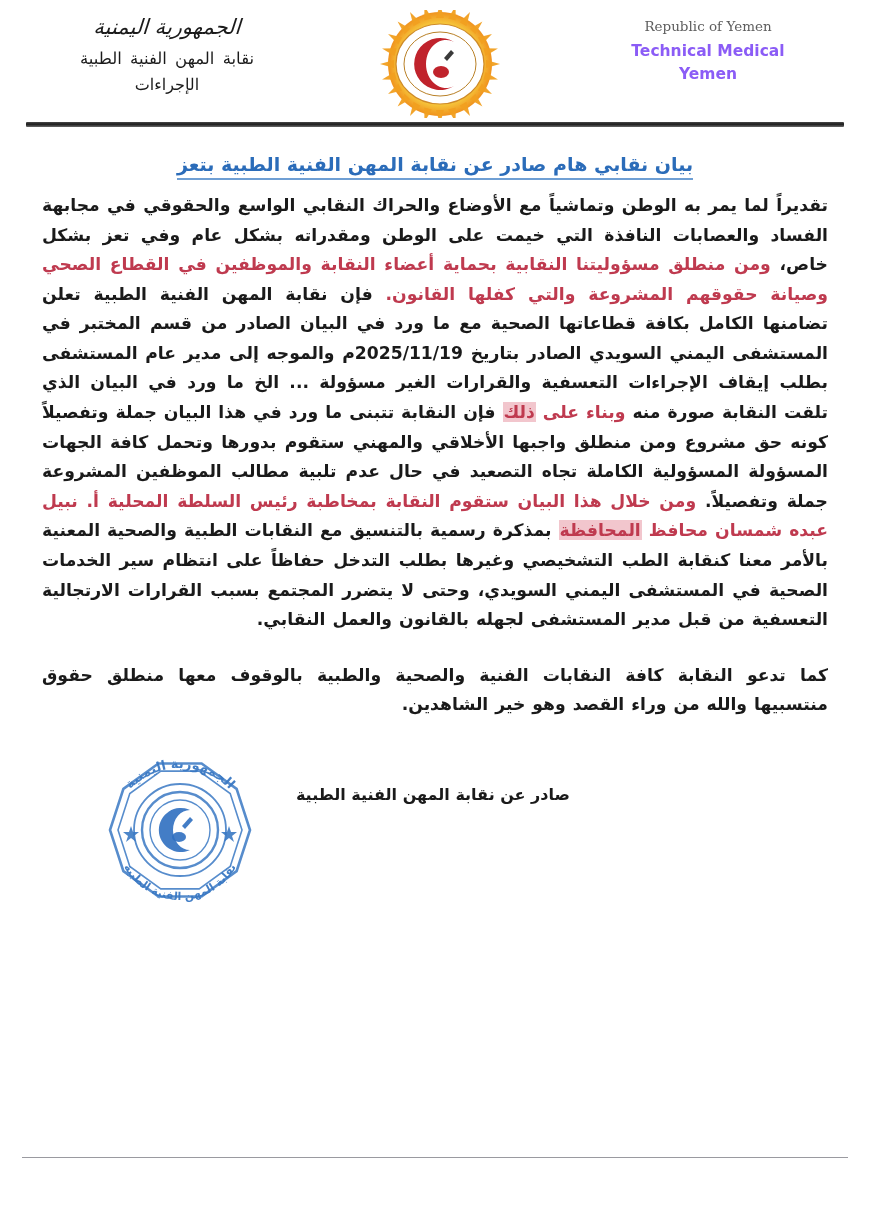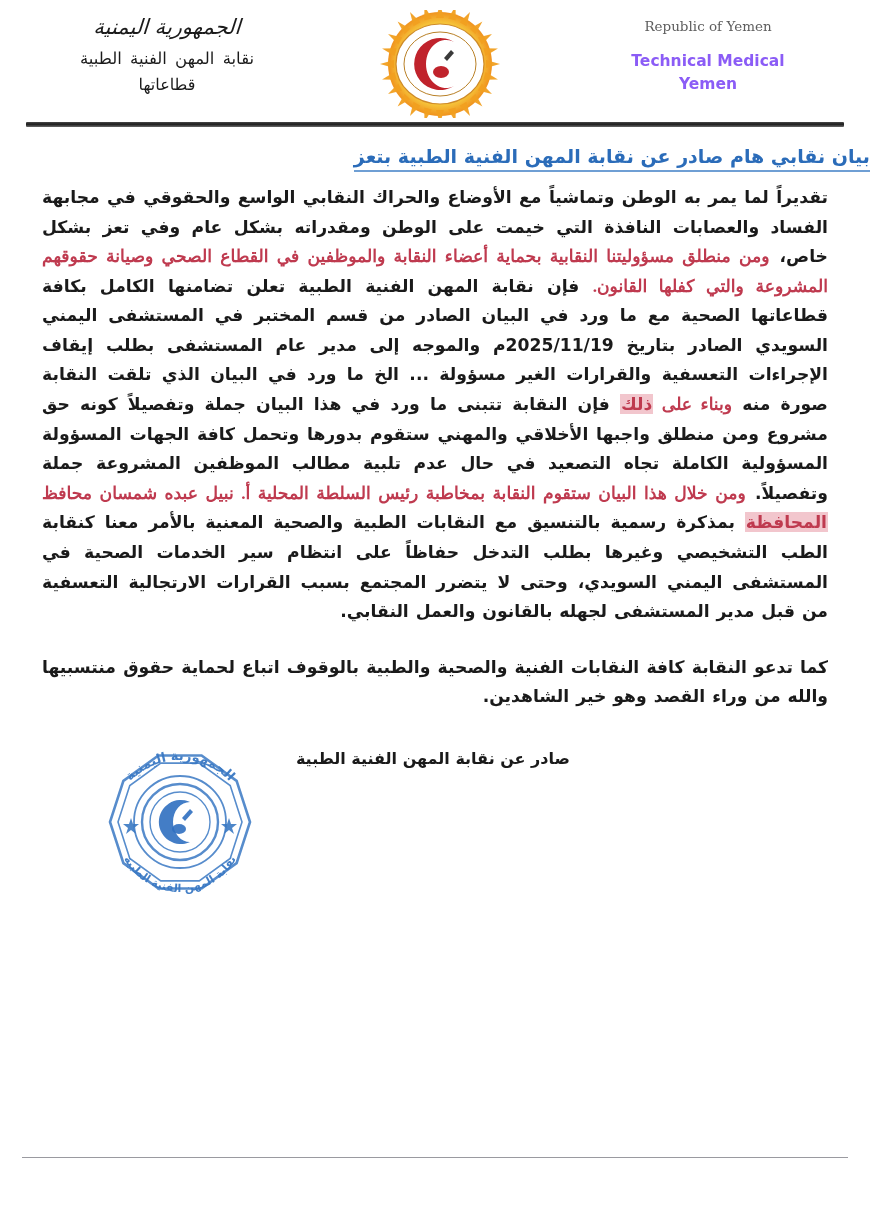--- a/index.html
+++ b/index.html
@@ -70,21 +70,21 @@
 
   .lh-en {
     width: 280px;
     direction: ltr;
     padding-top: 10px;
   }
   .lh-en .en-country {
     font-family: "DejaVu Serif", "Liberation Serif", serif;
     font-size: 13.5px;
     color: #5d5d5d;
-    margin-bottom: 14px;
+    margin-bottom: 4px;
   }
   .lh-en .en-l1,
   .lh-en .en-l2,
   .lh-en .en-l3 {
     font-family: "DejaVu Sans", "Liberation Sans", sans-serif;
     font-size: 15.5px;
     font-weight: bold;
     color: #8b5cf6;
     line-height: 1.5;
   }
@@ -102,22 +102,22 @@
 
   .hr-main {
     height: 5px;
     background: linear-gradient(to bottom, #4a4a4a 0%, #1c1c1c 45%, #6a6a6a 100%);
     margin: 4px 26px 0 26px;
     border-radius: 1px;
   }
 
   
   .doc-title {
-    text-align: right;
-    margin-top: 18px;
+    text-align: center;
+    margin-top: 26px;
     margin-bottom: 16px;
   }
   .doc-title span {
     font-family: "DejaVu Sans", "Liberation Sans", sans-serif;
     font-size: 19px;
     font-weight: bold;
     color: #2b6cb9;
     border-bottom: 2px solid #6f9fd4;
     padding-bottom: 3px;
     letter-spacing: 0px;
@@ -137,40 +137,39 @@
     color: #1a1a1a;
     text-align: justify;
     text-align-last: right;
     margin: 0 0 16px 0;
     word-spacing: 1px;
   }
   .para.p-gap { margin-bottom: 26px; }
 
   .red {
     color: #bf3a4f;
-    font-family: Liberation Serif, serif;
   }
   .hl {
     color: #bf3a4f;
     background: #f2c6cd;
     padding: 0 1px;
   }
 
   
   .sig-zone {
     position: relative;
     margin-top: 26px;
     padding: 0 42px;
     height: 180px;
     box-sizing: border-box;
   }
   .sig-lines {
     position: absolute;
     right: 300px;
-    top: 8px;
+    top: 36px;
     text-align: right;
     font-family: "DejaVu Sans", "Liberation Sans", sans-serif;
     font-weight: bold;
     font-size: 16px;
     color: #1a1a1a;
     line-height: 1.6;
   }
   .sig-lines .sig-date {
     margin-top: 30px;
     direction: rtl;
@@ -197,21 +196,21 @@
 </head>
 <body>
 
 <div class="page">
 
   <div class="letterhead">
 
     <div class="lh-block lh-ar">
       <div class="ar-country">الجمهورية اليمنية</div>
       <div class="ar-name">نقابة المهن الفنية الطبية</div>
-      <div class="ar-city">قطاعاتها</div>
+      <div class="ar-city">الإجراءات</div>
     </div>
 
     <div class="logo-wrap">
       <svg width="170" height="108" viewBox="0 0 170 108" aria-hidden="true">
         <defs>
           <radialGradient id="sunG" cx="50%" cy="50%" r="50%">
             <stop offset="55%" stop-color="#fdf3c0"></stop>
             <stop offset="72%" stop-color="#f7d33a"></stop>
             <stop offset="100%" stop-color="#ef8c12"></stop>
           </radialGradient>
@@ -270,21 +269,21 @@
 
   <div class="doc-title">
     <span>بيان نقابي هام صادر عن نقابة المهن الفنية الطبية بتعز</span>
   </div>
 
   <div class="body-wrap">
 
     <p class="para p-gap"><span>تقديراً لما يمر به الوطن وتماشياً مع الأوضاع والحراك النقابي الواسع والحقوقي في مجابهة الفساد والعصابات النافذة التي خيمت على الوطن ومقدراته بشكل عام وفي تعز بشكل خاص، </span><span class="red">ومن منطلق مسؤوليتنا النقابية بحماية أعضاء النقابة والموظفين في القطاع الصحي وصيانة حقوقهم المشروعة والتي كفلها القانون.</span><span> فإن نقابة المهن الفنية الطبية تعلن تضامنها الكامل بكافة قطاعاتها الصحية مع ما ورد في البيان الصادر من قسم المختبر في المستشفى اليمني السويدي الصادر بتاريخ 2025/11/19م والموجه إلى مدير عام المستشفى بطلب إيقاف الإجراءات التعسفية والقرارات الغير مسؤولة ... الخ ما ورد في البيان الذي تلقت النقابة صورة منه </span><span class="red">وبناء على </span><span class="hl">ذلك</span><span> فإن النقابة تتبنى ما ورد في هذا البيان جملة وتفصيلاً كونه حق مشروع ومن منطلق واجبها الأخلاقي والمهني ستقوم بدورها وتحمل كافة الجهات المسؤولة المسؤولية الكاملة تجاه التصعيد في حال عدم تلبية مطالب الموظفين المشروعة جملة وتفصيلاً. </span><span class="red">ومن خلال هذا البيان ستقوم النقابة بمخاطبة رئيس السلطة المحلية أ. نبيل عبده شمسان محافظ </span><span class="hl">المحافظة</span><span> بمذكرة رسمية بالتنسيق مع النقابات الطبية والصحية المعنية بالأمر معنا كنقابة الطب التشخيصي وغيرها بطلب التدخل حفاظاً على انتظام سير الخدمات الصحية في المستشفى اليمني السويدي، وحتى لا يتضرر المجتمع بسبب القرارات الارتجالية التعسفية من قبل مدير المستشفى لجهله بالقانون والعمل النقابي.</span></p>
 
 
-    <p class="para">كما تدعو النقابة كافة النقابات الفنية والصحية والطبية بالوقوف اتباع لحماية حقوق منتسبيها والله من وراء القصد وهو خير الشاهدين.</p>
+    <p class="para">كما تدعو النقابة كافة النقابات الفنية والصحية والطبية بالوقوف معها منطلق حقوق منتسبيها والله من وراء القصد وهو خير الشاهدين.</p>
   </div>
 
   <div class="sig-zone">
 
     <div class="stamp">
       <svg width="180" height="168" viewBox="0 0 180 168" aria-hidden="true">
         <g transform="translate(90,84)" fill="none" stroke="#3a79c4" stroke-width="2" opacity="0.85">
 
           <polygon points="70,0 56.6,41.1 21.6,66.5 -21.6,66.5 -56.6,41.1 -70,0 -56.6,-41.1 -21.6,-66.5 21.6,-66.5 56.6,-41.1" stroke-width="2.6"></polygon>
           <polygon points="62,0 50.2,36.4 19.2,58.9 -19.2,58.9 -50.2,36.4 -62,0 -50.2,-36.4 -19.2,-58.9 19.2,-58.9 50.2,-36.4" stroke-width="1.6"></polygon>

